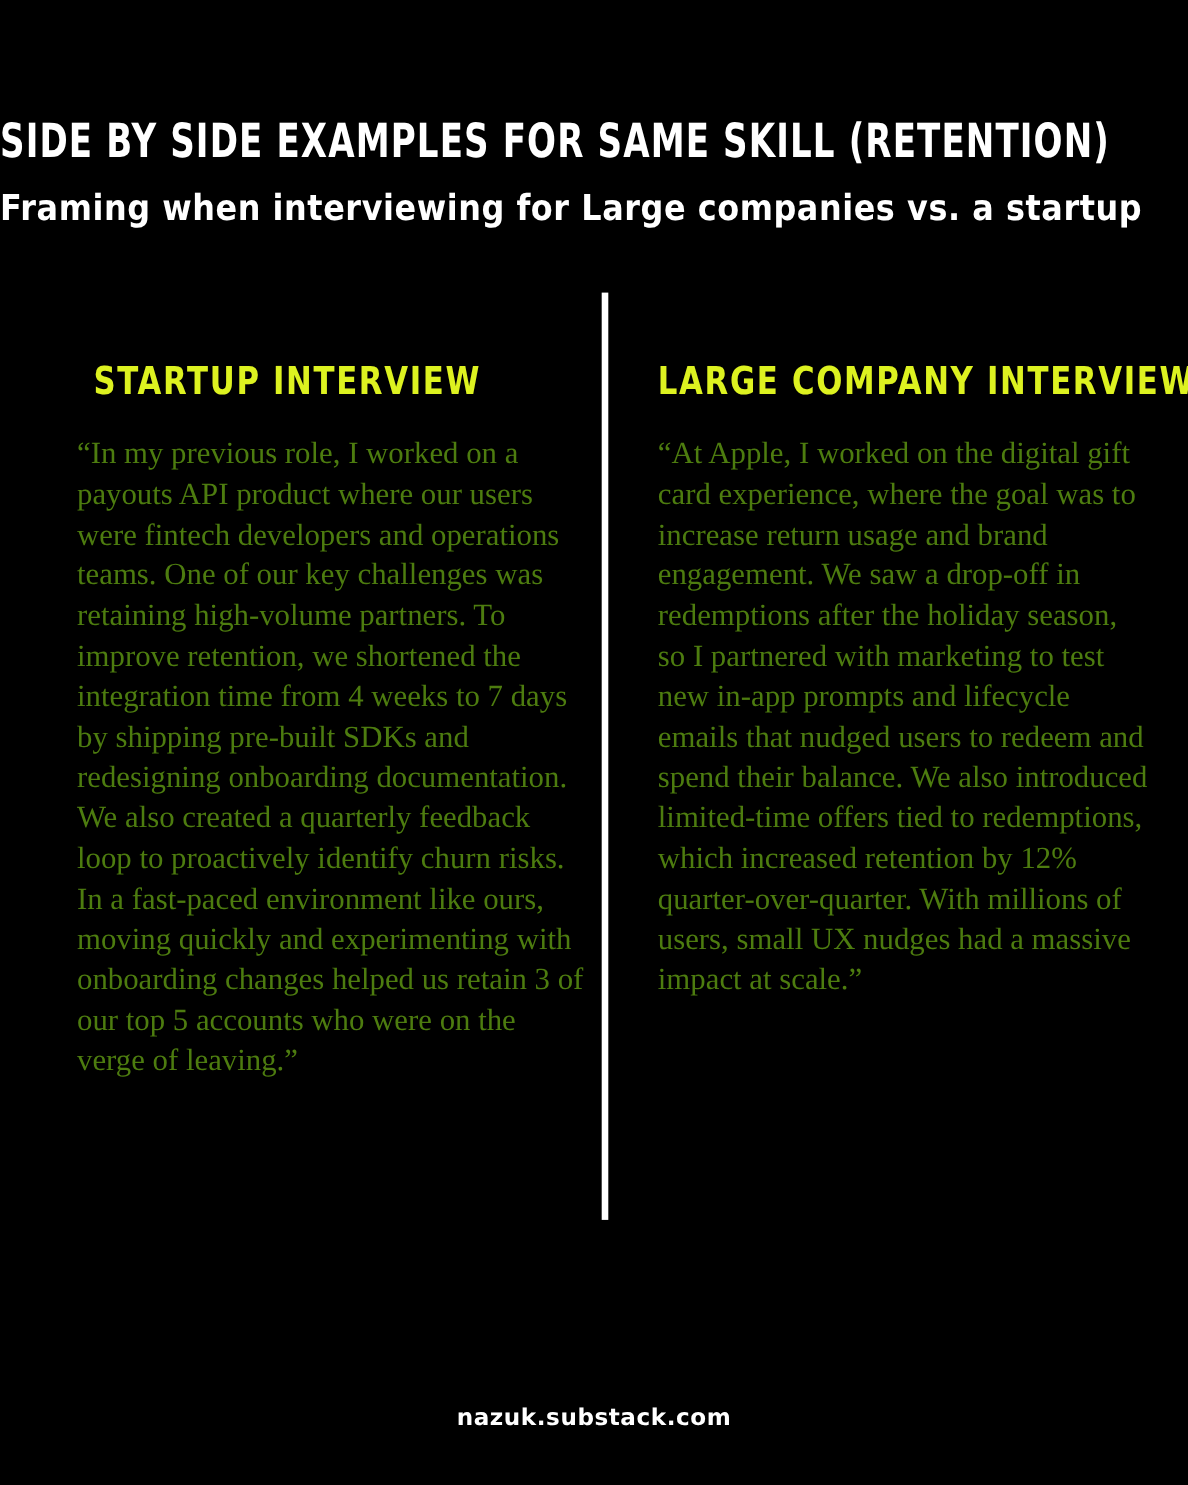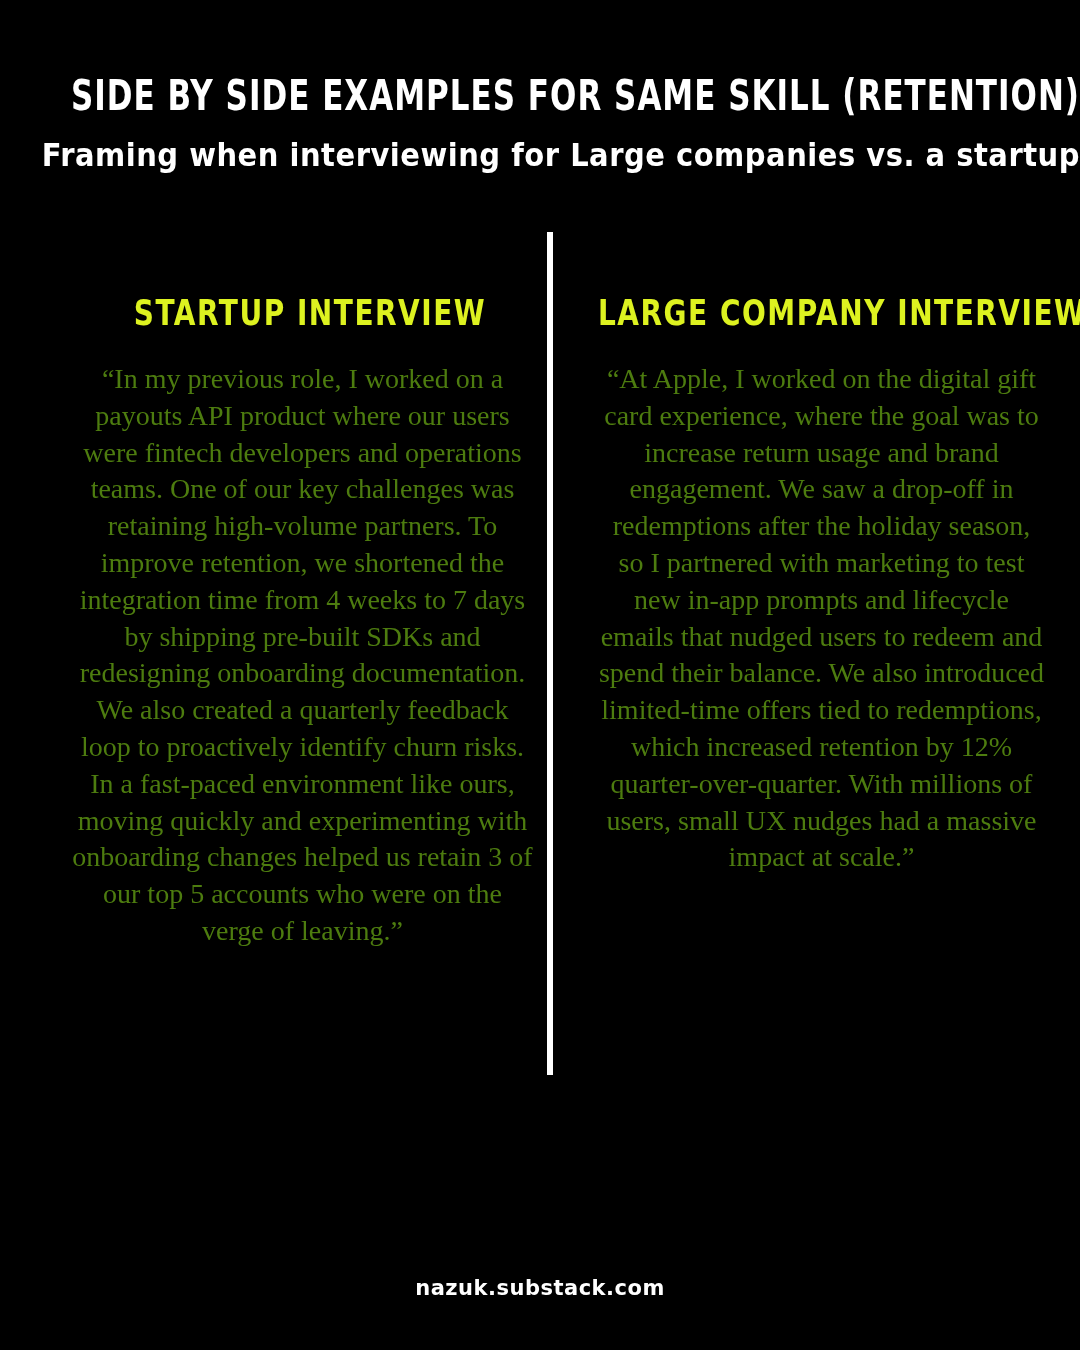--- a/index.html
+++ b/index.html
@@ -11,22 +11,22 @@
     position: relative;
     width: 1080px;
     height: 1350px;
     background: #000000;
     overflow: hidden;
     font-family: "Liberation Sans", sans-serif;
     color: #ffffff;
   }
   
   .header {
-    padding-top: 70px;
-    text-align: right;
+    padding-top: 104px;
+    text-align: left;
   }
   .title {
     margin: 0;
     font-size: 31px;
     font-weight: 800;
     letter-spacing: 1px;
     white-space: nowrap;
     color: #ffffff;
     transform: scaleY(1.38);
     transform-origin: center top;
@@ -42,21 +42,20 @@
     transform-origin: center top;
     font-family: "DejaVu Sans", "Liberation Sans", sans-serif;
   }
   
   .content {
     position: relative;
     margin-top: 62px;
     height: 845px;
     display: grid;
     grid-template-columns: 540px 540px;
-    text-align: center;
   }
   .divider {
     position: absolute;
     left: 547px;
     top: 0;
     width: 6px;
     height: 843px;
     background: #ffffff;
   }
   .col {

